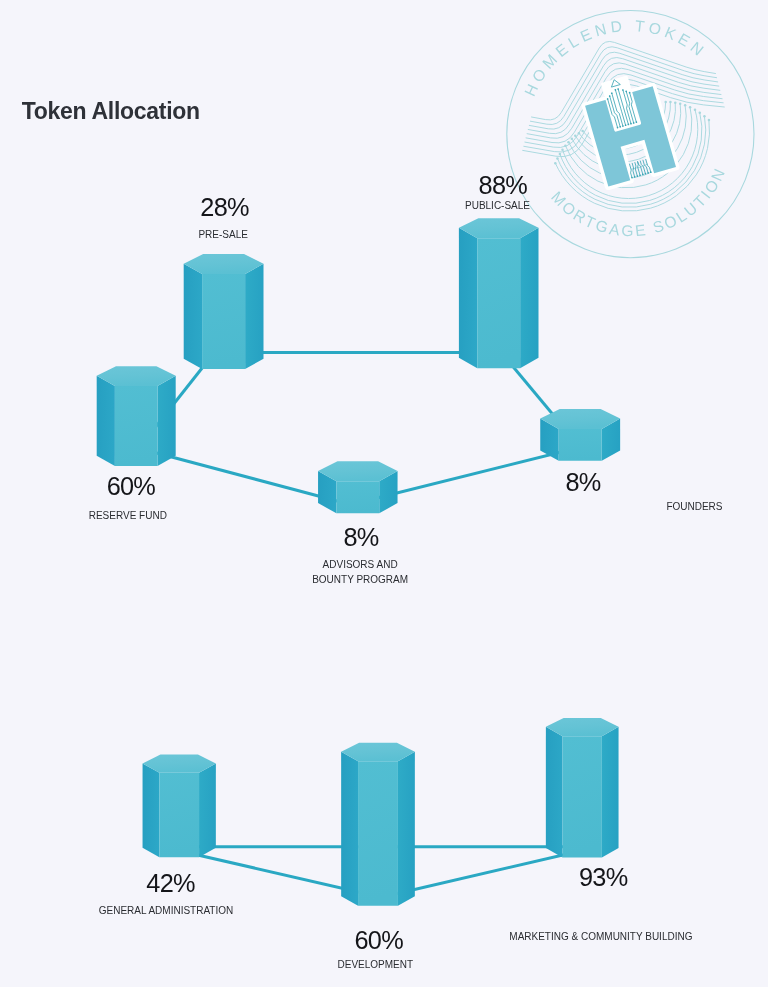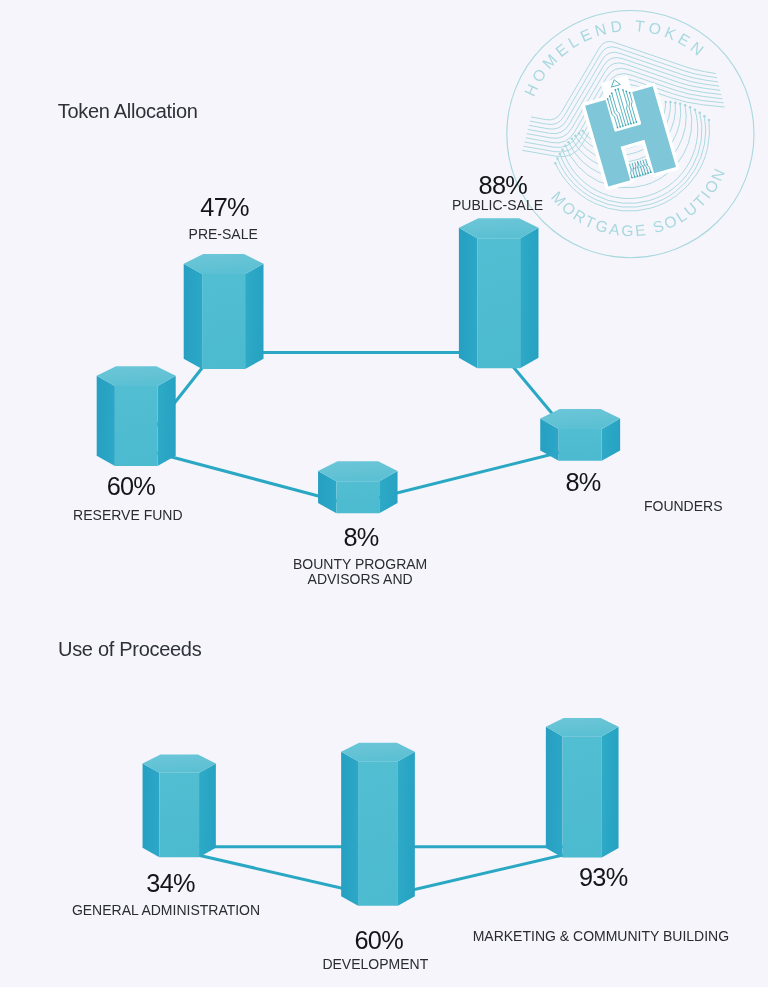--- a/index.html
+++ b/index.html
@@ -2,35 +2,34 @@
 <html><head>
 <meta charset="utf-8">
 <title>Token Allocation</title>
 <style>
   html,body{margin:0;padding:0;background:#f5f5fb;}
   body{width:768px;height:987px;overflow:hidden;
        font-family:"Liberation Sans",sans-serif;
        -webkit-font-smoothing:antialiased;}
   #root{position:relative;width:768px;height:987px;background:#f5f5fb;}
   .sec-title{position:absolute;font-family:"Liberation Sans",sans-serif;
-     font-weight:400;font-size:20px;color:#2e3138;letter-spacing:-0.3px;
-     line-height:20.6px;margin-left:36px;}
+     font-weight:700;font-size:23px;color:#2e3138;letter-spacing:-0.3px;
+     line-height:20.6px;}
   .pct{position:absolute;font-size:25.3px;font-weight:300;color:#141519;
        text-align:center;white-space:nowrap;letter-spacing:-0.7px;line-height:25.3px;}
-  .lbl{position:absolute;font-size:14px;font-weight:500;color:#2a2c31;
+  .lbl{position:absolute;font-size:10px;font-weight:500;color:#2a2c31;
        text-align:center;white-space:nowrap;line-height:15.5px;}
   svg{position:absolute;left:0;top:0;overflow:visible;}
 </style>
 </head>
 <body>
 
 <div id="root">
 
   <div class="sec-title" style="left:21.8px;top:101px">Token Allocation</div>
-  <div class="sec-title" style="left:22.0px;top:638.5px">Use of Proceeds</div>
 
   <svg id="logo-svg" width="768" height="987" viewBox="0 0 768 987">
       <g>
         <circle cx="630.4" cy="134.1" r="123.6" fill="none" stroke="#a8d8de" stroke-width="1.1"></circle>
         <defs>
           <path id="arcTop" d="M528.9648014397426 116.21423770030617 A103 103 0 0 1 713.7287504206196 73.55811901387526" fill="none"></path>
           <path id="arcBot" d="M543.8990941920446 188.1517649517869 A102 102 0 0 0 729.3701640801517 158.7760333511661" fill="none"></path>
         </defs>
         <text font-family="&quot;Liberation Sans&quot;,sans-serif" font-size="15.6" fill="#a8d8de" letter-spacing="4.0"><textPath startOffset="50%" text-anchor="middle" href="#arcTop" xlink:href="#arcTop">HOMELEND TOKEN</textPath></text>
         <text font-family="&quot;Liberation Sans&quot;,sans-serif" font-size="15.6" fill="#a8d8de" letter-spacing="2.4"><textPath startOffset="50%" text-anchor="middle" href="#arcBot" xlink:href="#arcBot">MORTGAGE SOLUTION</textPath></text>
@@ -252,38 +251,38 @@
           <path d="M359.15,742.70 L396.85,742.70 L414.85,751.65 L397.95,761.17 L358.05,761.17 L341.15,751.65 Z" fill="url(#topf)"></path>
         </g>
       </g>
     </svg>
 
   <div id="labels">
       <div class="pct" style="left: 40.9px; top: 473.8px; width: 180px;">60%</div>
       <div class="lbl" style="left: -12.2px; top: 508.1px; width: 280px;">
         <div>RESERVE FUND</div>
       </div>
-      <div class="pct" style="left: 134.6px; top: 195.2px; width: 180px;">47%</div>
+      <div class="pct" style="left: 134.6px; top: 195.2px; width: 180px;">28%</div>
       <div class="lbl" style="left: 83.2px; top: 227.3px; width: 280px;">
         <div>PRE-SALE</div>
       </div>
       <div class="pct" style="left: 271px; top: 524.5px; width: 180px;">8%</div>
       <div class="lbl" style="left: 220.1px; top: 556.7px; width: 280px;">
+        <div>ADVISORS AND</div>
         <div>BOUNTY PROGRAM</div>
-        <div>ADVISORS AND</div>
       </div>
       <div class="pct" style="left: 412.8px; top: 172.9px; width: 180px;">88%</div>
       <div class="lbl" style="left: 357.5px; top: 197.9px; width: 280px;">
         <div>PUBLIC-SALE</div>
       </div>
       <div class="pct" style="left: 493px; top: 470.4px; width: 180px;">8%</div>
       <div class="lbl" style="left: 442.5px; top: 499.2px; width: 280px; text-align: right;">
         <div>FOUNDERS</div>
       </div>
-      <div class="pct" style="left: 80.6px; top: 870.8px; width: 180px;">34%</div>
+      <div class="pct" style="left: 80.6px; top: 870.8px; width: 180px;">42%</div>
       <div class="lbl" style="left: 26px; top: 902.5px; width: 280px;">
         <div>GENERAL ADMINISTRATION</div>
       </div>
       <div class="pct" style="left: 288.7px; top: 928.4px; width: 180px;">60%</div>
       <div class="lbl" style="left: 235.3px; top: 956.8px; width: 280px;">
         <div>DEVELOPMENT</div>
       </div>
       <div class="pct" style="left: 513.2px; top: 864.8px; width: 180px;">93%</div>
       <div class="lbl" style="left: 460.9px; top: 929px; width: 280px;">
         <div>MARKETING &amp; COMMUNITY BUILDING</div>

